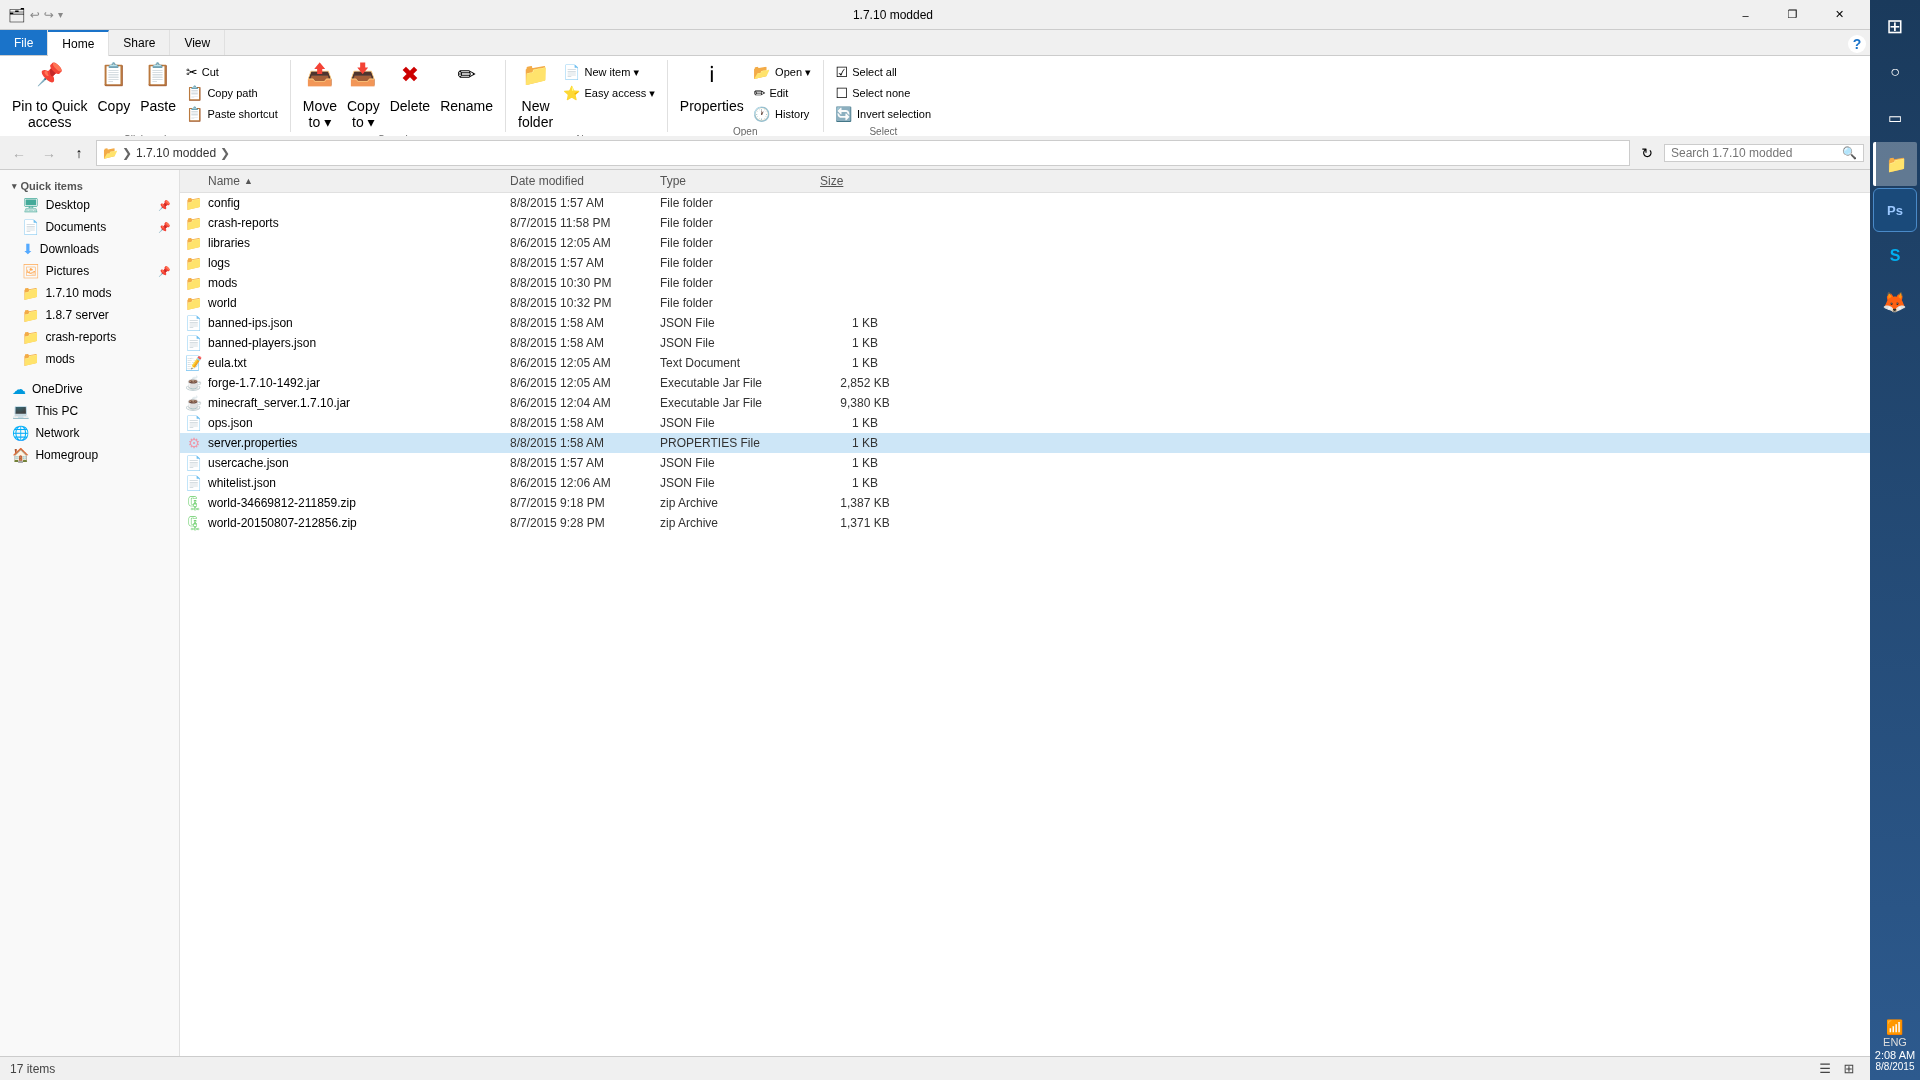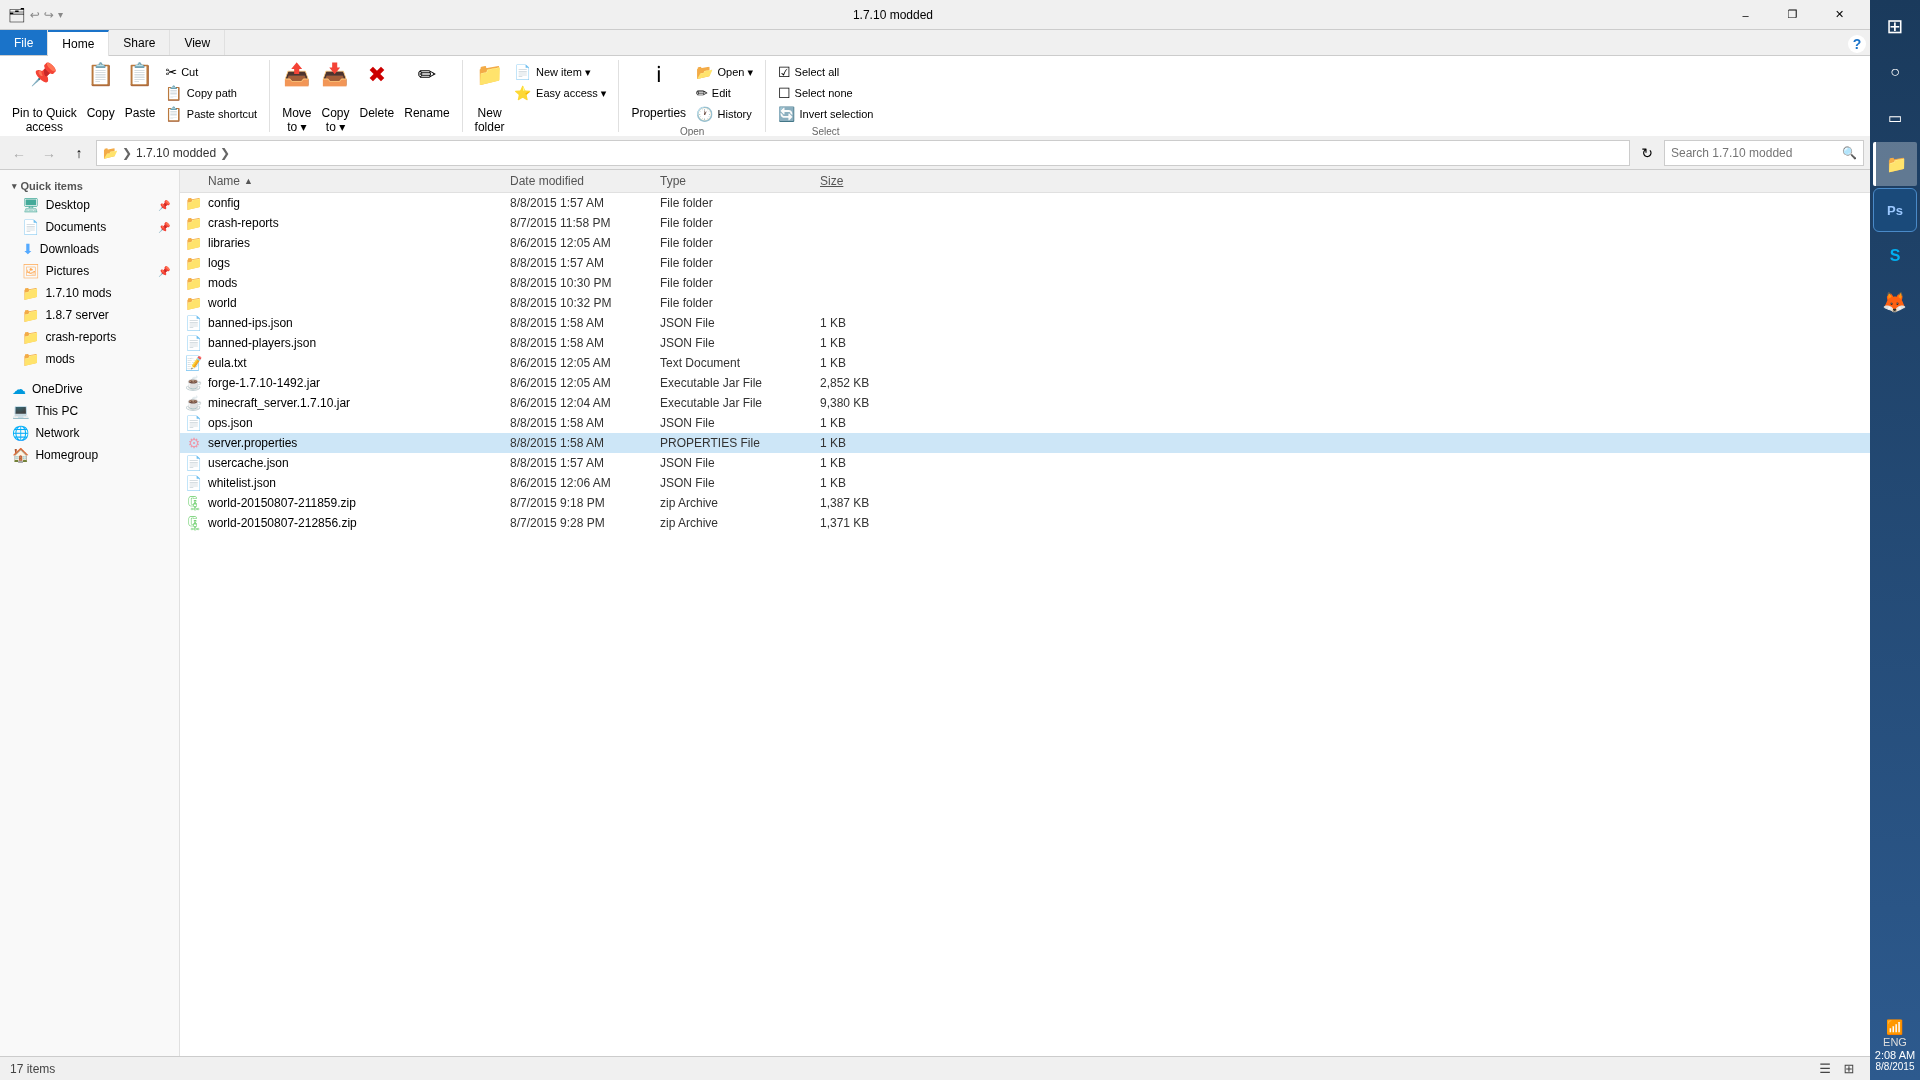--- a/index.html
+++ b/index.html
@@ -73,21 +73,21 @@
       align-items: center;
       justify-content: flex-start;
       cursor: pointer;
       padding: 2px 4px;
       border-radius: 2px;
       min-width: 36px;
       font-size: 11px;
       text-align: center;
     }
     .ribbon-btn .btn-icon { font-size: 22px; line-height: 1; }
-    .ribbon-btn .btn-label { font-size: 12px; margin-top: 20px; }
+    .ribbon-btn .btn-label { font-size: 14px; margin-top: 12px; }
     .ribbon-btn-small {
       display: flex;
       align-items: center;
       gap: 4px;
       cursor: pointer;
       padding: 2px 4px;
       border-radius: 2px;
       font-size: 11px;
       white-space: nowrap;
     }
@@ -118,21 +118,21 @@
       display: flex;
       align-items: center;
       padding: 0 6px;
       font-size: 12px;
       cursor: text;
     }
     #breadcrumb .crumb { color: #333; }
     #breadcrumb .sep { margin: 0 4px; color: #666; }
     #search-box {
       width: 200px;
-      height: 26px;
+      height: 18px;
       border: 1px solid #ccc;
       background: #fff;
       display: flex;
       align-items: center;
       padding: 0 6px;
     }
     #search-box input {
       border: none;
       outline: none;
       font-size: 12px;
@@ -208,21 +208,21 @@
       align-items: center;
       padding: 2px 0;
       font-size: 12px;
       cursor: pointer;
     }
     .file-row.selected { background: #cde6f7; }
     .file-icon { width: 28px; display: flex; justify-content: center; font-size: 14px; flex-shrink: 0; }
     .f-name { width: 302px; overflow: hidden; text-overflow: ellipsis; white-space: nowrap; }
     .f-date { width: 150px; color: #333; }
     .f-type { width: 160px; color: #333; }
-    .f-size { width: 100px; text-align: left; padding-right: 10px; color: #333; }
+    .f-size { width: 100px; text-align: center; padding-right: 10px; color: #333; }
 
     
     #status-bar {
       height: 24px;
       background: #f0f0f0;
       border-top: 1px solid #ccc;
       display: flex;
       align-items: center;
       padding: 0 10px;
       font-size: 12px;
@@ -617,21 +617,21 @@
   </div>
         <div class="file-row">
     <div class="file-icon" style="color:#6cb4e4;">📄</div>
     <div class="f-name">whitelist.json</div>
     <div class="f-date">8/6/2015 12:06 AM</div>
     <div class="f-type">JSON File</div>
     <div class="f-size">1 KB</div>
   </div>
         <div class="file-row">
     <div class="file-icon" style="color:#6c6;">🗜</div>
-    <div class="f-name">world-20150807-211859.zip</div>
+    <div class="f-name">world-34669812-211859.zip</div>
     <div class="f-date">8/7/2015 9:18 PM</div>
     <div class="f-type">zip Archive</div>
     <div class="f-size">1,387 KB</div>
   </div>
         <div class="file-row">
     <div class="file-icon" style="color:#6c6;">🗜</div>
     <div class="f-name">world-20150807-212856.zip</div>
     <div class="f-date">8/7/2015 9:28 PM</div>
     <div class="f-type">zip Archive</div>
     <div class="f-size">1,371 KB</div>

